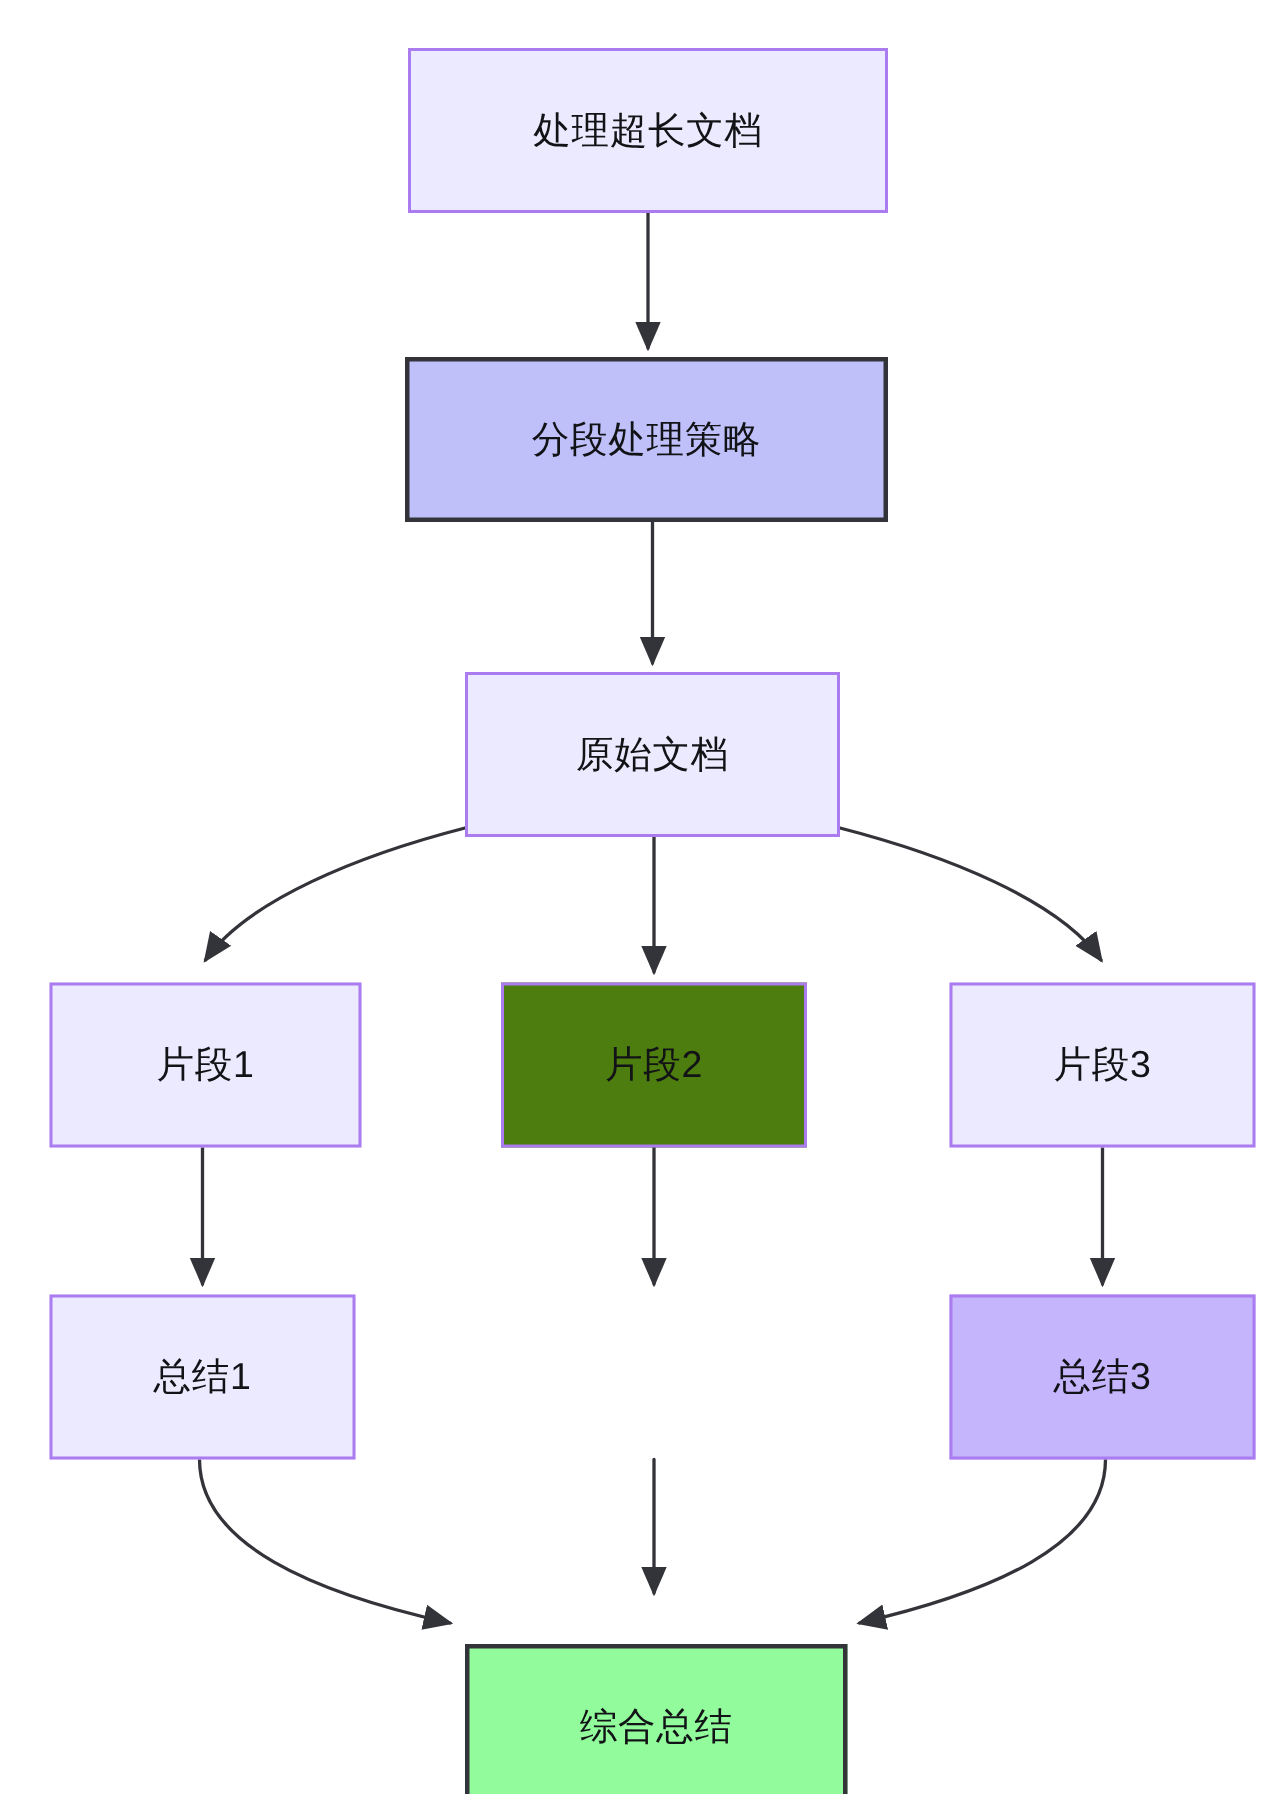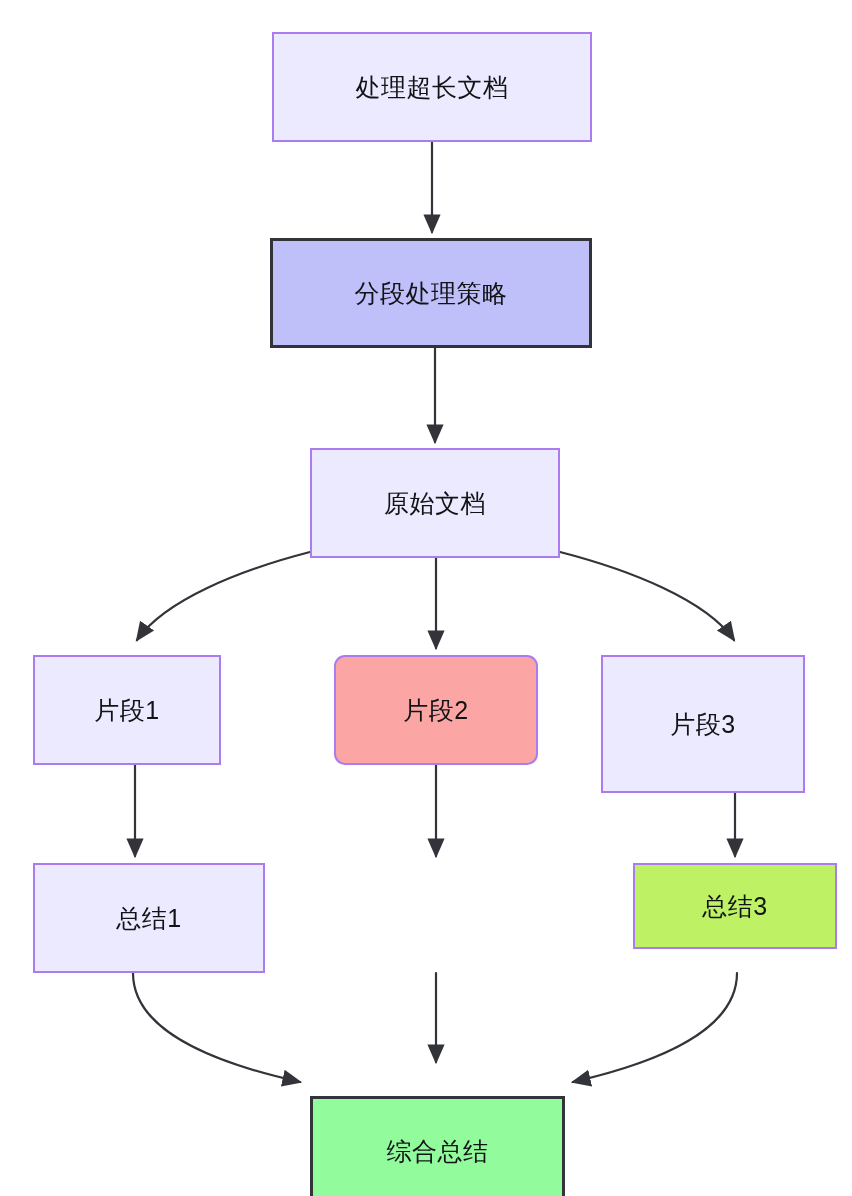--- a/index.html
+++ b/index.html
@@ -84,38 +84,38 @@
   </div>
 
   <div class="node style-plain" style="left: 310px; top: 448px; width: 250px; height: 110px; background: rgb(236, 234, 254); border-color: rgb(171, 123, 240);">
     <span class="node-label">原始文档</span>
   </div>
 
   <div class="node style-highlight" style="left: 270px; top: 238px; width: 322px; height: 110px; background: rgb(191, 192, 250); border-color: rgb(51, 51, 58);">
     <span class="node-label">分段处理策略</span>
   </div>
 
-  <div class="node style-plain" style="left: 33px; top: 655px; width: 188px; height: 110px; background: rgb(236, 234, 254); border-color: rgb(171, 123, 240);">
+  <div class="node style-plain" style="left: 33px; top: 655px; width: 208px; height: 110px; background: rgb(236, 234, 254); border-color: rgb(171, 123, 240);">
     <span class="node-label">片段1</span>
   </div>
 
-  <div class="node style-plain" style="left: 334px; top: 655px; width: 204px; height: 110px; background: #fca5a5; border-color: rgb(171, 123, 240); border-radius: 11px;">
+  <div class="node style-plain" style="left: 334px; top: 655px; width: 204px; height: 110px; background: #4d7c0f; border-color: rgb(171, 123, 240);">
     <span class="node-label">片段2</span>
   </div>
 
-  <div class="node style-plain" style="left: 601px; top: 655px; width: 204px; height: 138px; background: rgb(236, 234, 254); border-color: rgb(171, 123, 240);">
+  <div class="node style-plain" style="left: 633px; top: 655px; width: 204px; height: 110px; background: rgb(236, 234, 254); border-color: rgb(171, 123, 240);">
     <span class="node-label">片段3</span>
   </div>
 
-  <div class="node style-plain" style="left: 33px; top: 863px; width: 232px; height: 110px; background: rgb(236, 234, 254); border-color: rgb(171, 123, 240);">
+  <div class="node style-plain" style="left: 33px; top: 863px; width: 204px; height: 110px; background: rgb(236, 234, 254); border-color: rgb(171, 123, 240);">
     <span class="node-label">总结1</span>
   </div>
 
 
-  <div class="node style-plain" style="left: 633px; top: 863px; width: 204px; height: 86px; background: #bef264; border-color: rgb(171, 123, 240); align-items: center;">
+  <div class="node style-plain" style="left: 633px; top: 863px; width: 204px; height: 110px; background: #c4b5fd; border-color: rgb(171, 123, 240); align-items: center;">
     <span class="node-label">总结3</span>
   </div>
 
   <div class="node style-result" style="left: 310px; top: 1068px; width: 255px; height: 110px; background: rgb(146, 251, 156); border-color: rgb(51, 51, 58);">
     <span class="node-label">综合总结</span>
   </div>
 
 </div>
 
 </body></html>

